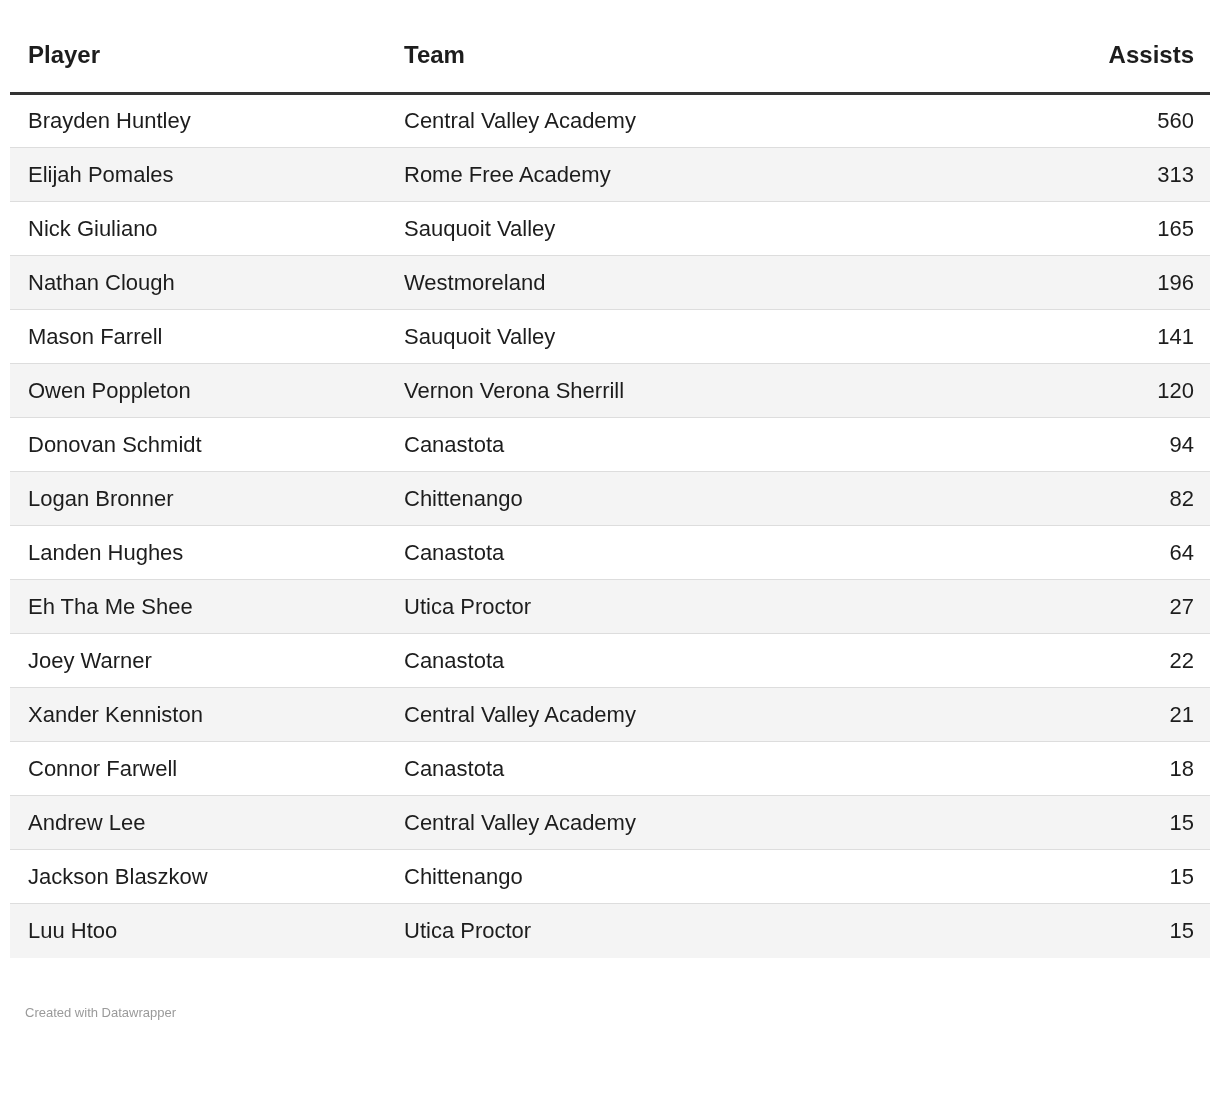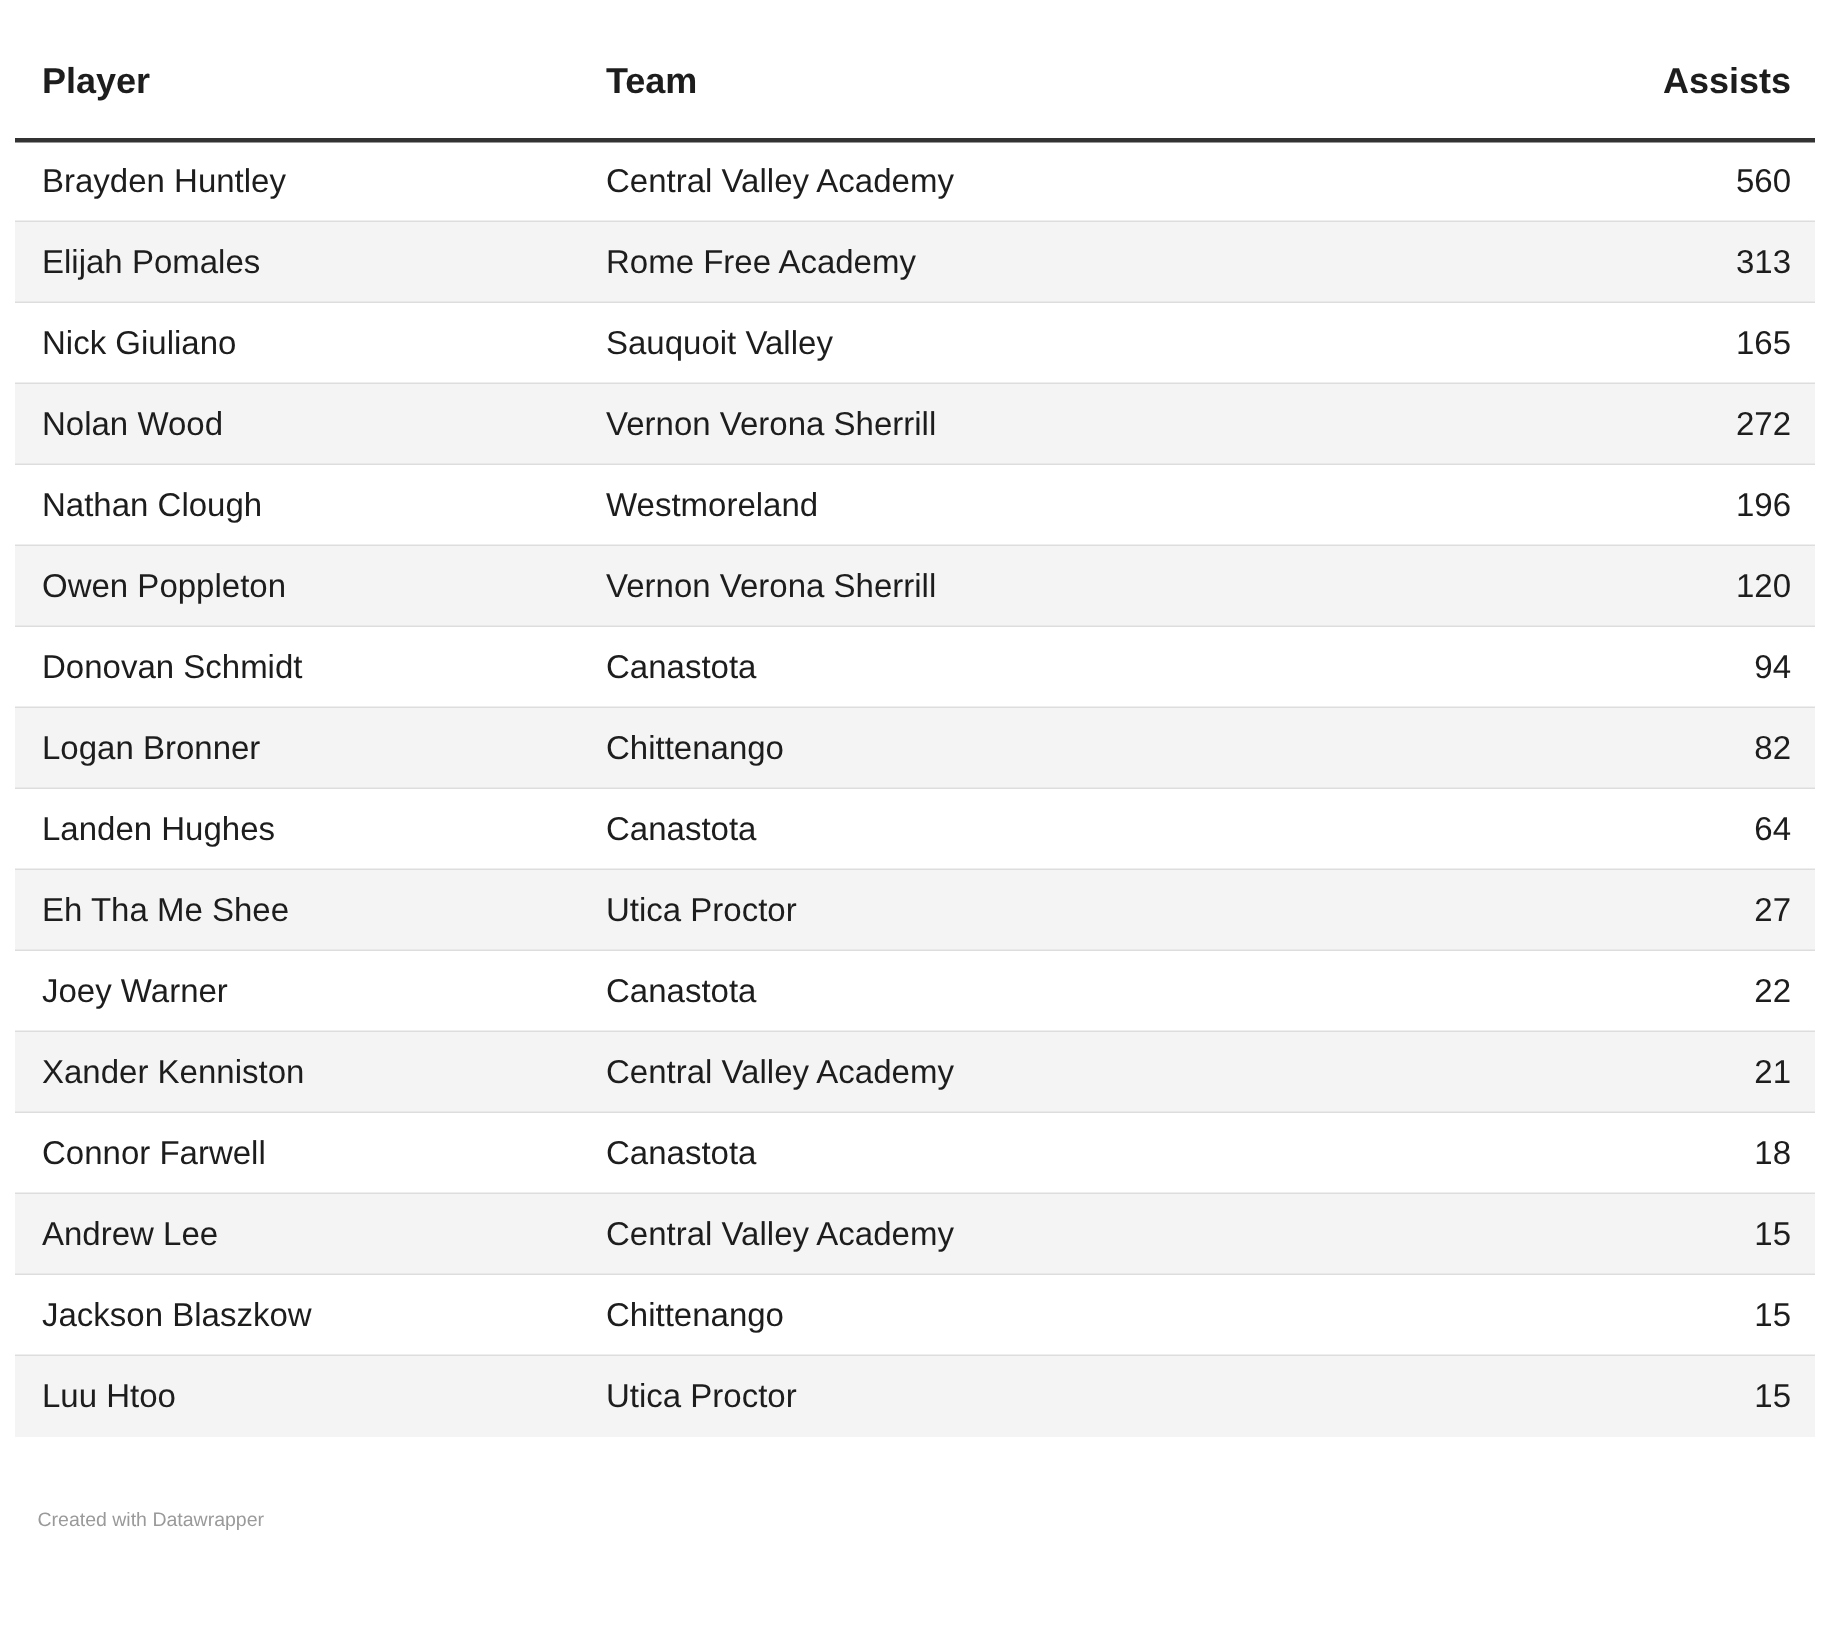--- a/index.html
+++ b/index.html
@@ -96,32 +96,32 @@
     <td>Rome Free Academy</td>
     <td class="num">313</td>
   </tr>
 
   <tr>
     <td>Nick Giuliano</td>
     <td>Sauquoit Valley</td>
     <td class="num">165</td>
   </tr>
 
-  <tr>
-    <td>Nolan Wood</td>
-    <td>Vernon Verona Sherrill</td>
-    <td class="num">272</td>
-  </tr>
 
   <tr>
     <td>Nathan Clough</td>
     <td>Westmoreland</td>
     <td class="num">196</td>
   </tr>
 
+  <tr>
+    <td>Mason Farrell</td>
+    <td>Sauquoit Valley</td>
+    <td class="num">141</td>
+  </tr>
 
   <tr>
     <td>Owen Poppleton</td>
     <td>Vernon Verona Sherrill</td>
     <td class="num">120</td>
   </tr>
 
   <tr>
     <td>Donovan Schmidt</td>
     <td>Canastota</td>

